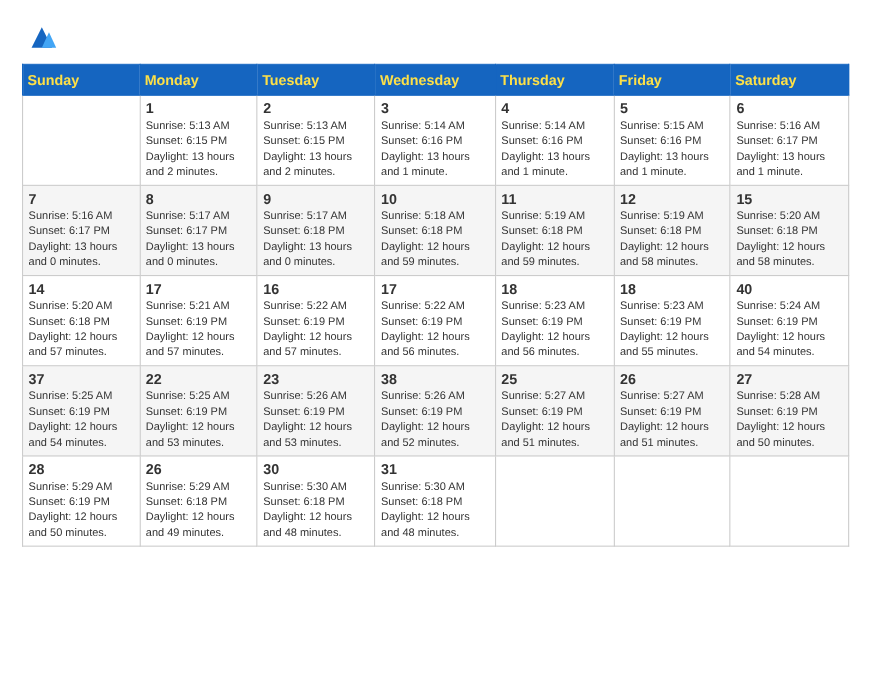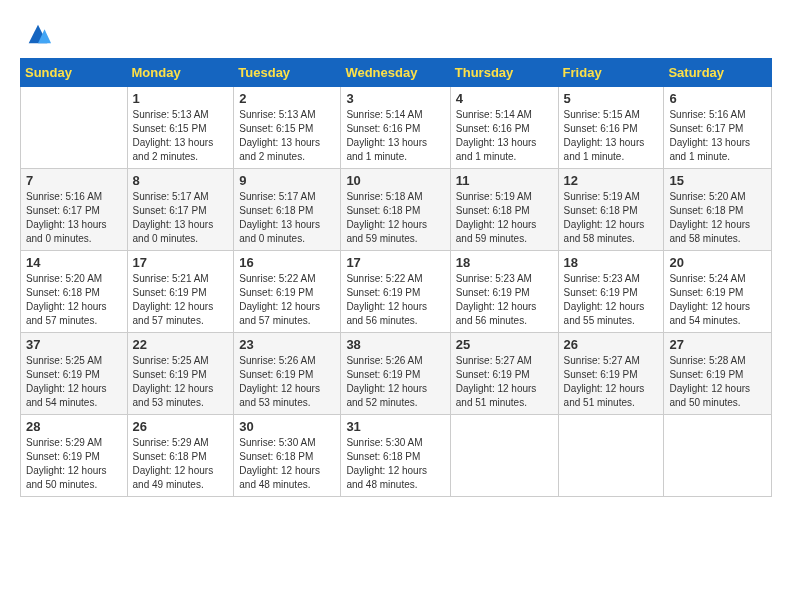--- a/index.html
+++ b/index.html
@@ -207,21 +207,21 @@
           </td>
           <td>
             <span class="day-num">18</span>
             <div class="day-info">Sunrise: 5:23 AM<br>Sunset: 6:19 PM<br>Daylight: 12 hours and 56 minutes.</div>
           </td>
           <td>
             <span class="day-num">18</span>
             <div class="day-info">Sunrise: 5:23 AM<br>Sunset: 6:19 PM<br>Daylight: 12 hours and 55 minutes.</div>
           </td>
           <td>
-            <span class="day-num">20</span>
+            <span class="day-num">40</span>
             <div class="day-info">Sunrise: 5:24 AM<br>Sunset: 6:19 PM<br>Daylight: 12 hours and 54 minutes.</div>
           </td>
         </tr>
         <tr>
           <td>
             <span class="day-num">37</span>
             <div class="day-info">Sunrise: 5:25 AM<br>Sunset: 6:19 PM<br>Daylight: 12 hours and 54 minutes.</div>
           </td>
           <td>
             <span class="day-num">22</span>

